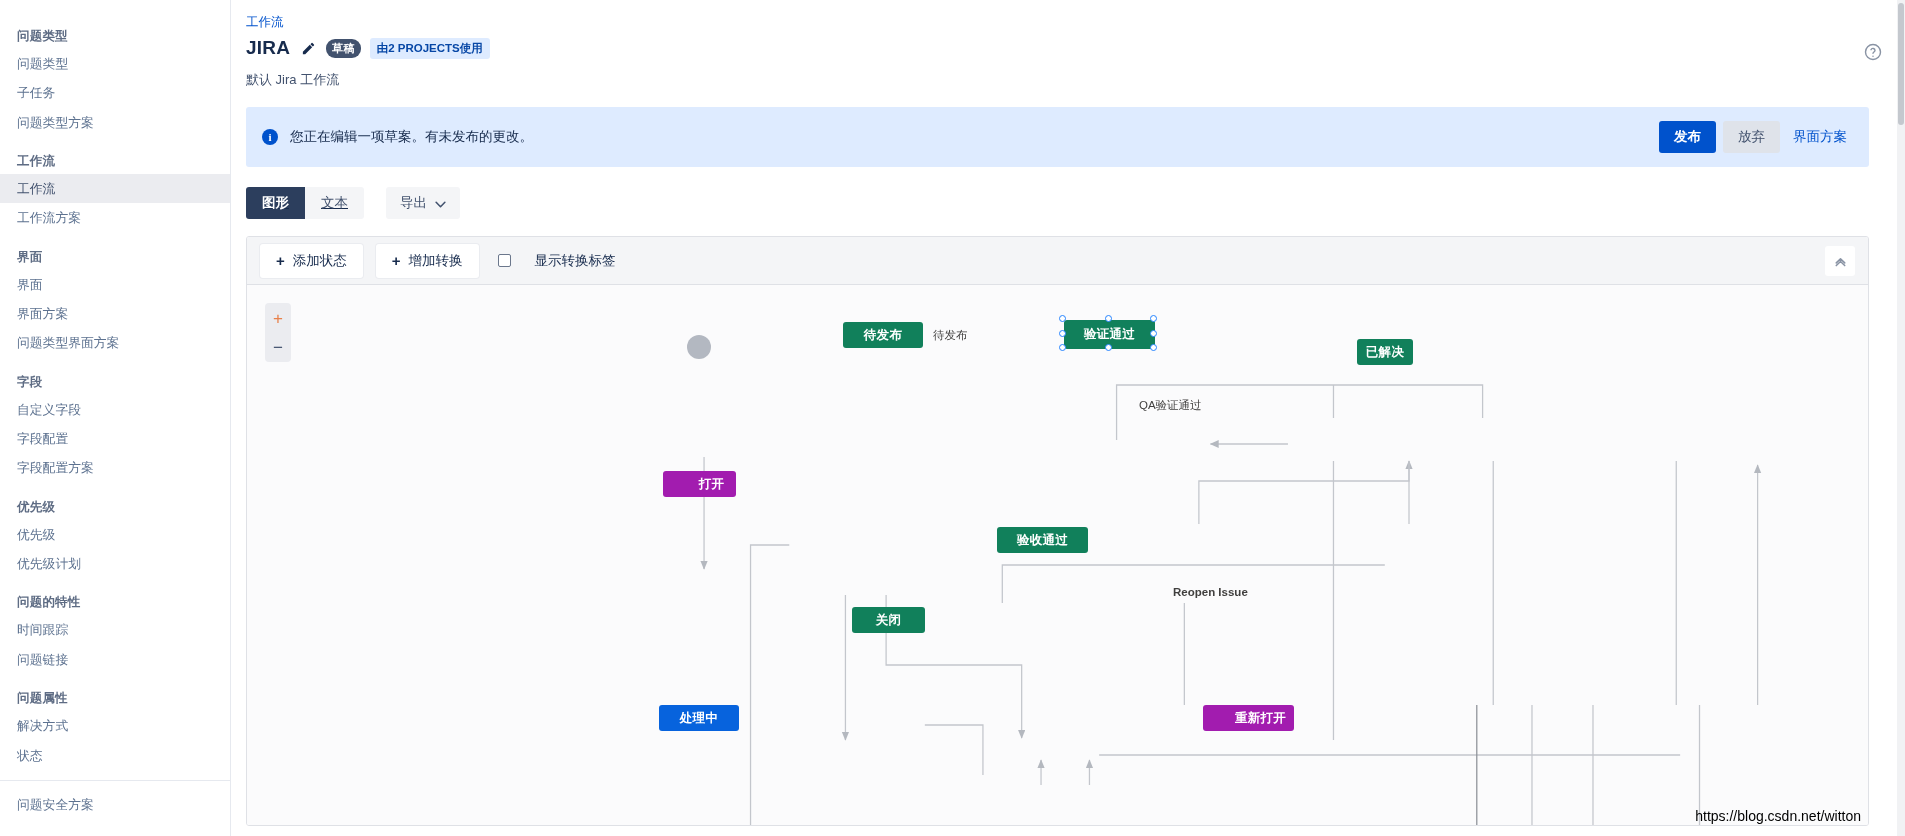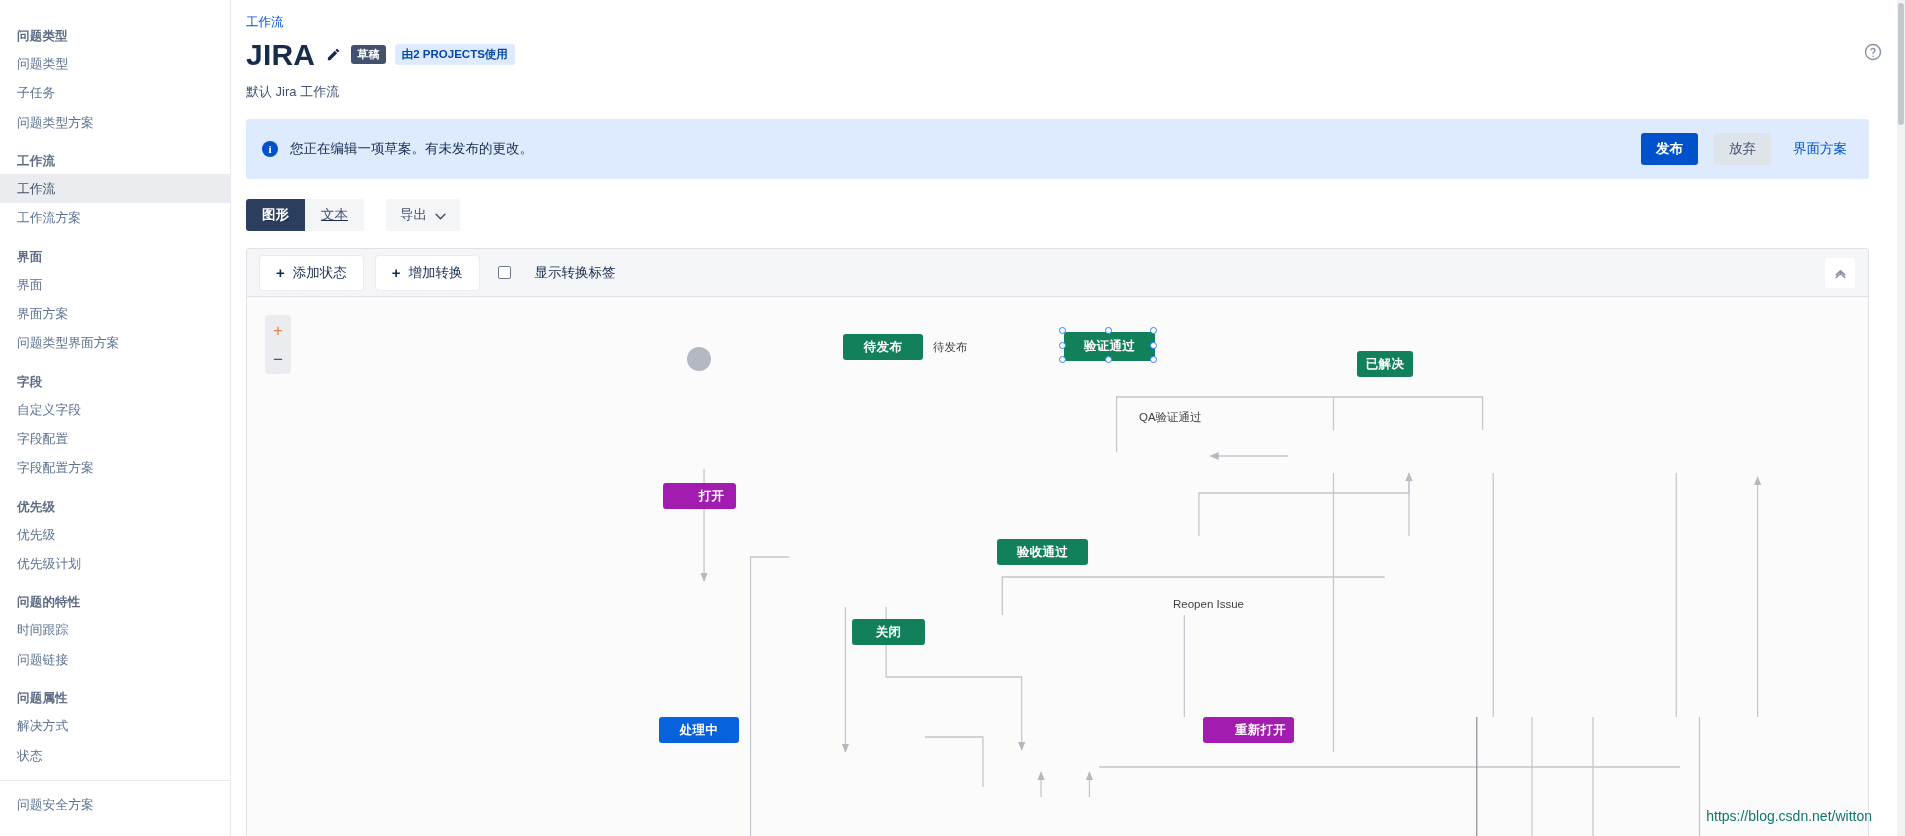--- a/index.html
+++ b/index.html
@@ -43,27 +43,27 @@
   }
   .main-inner { padding: 14px 36px 0 12px; }
 
   .breadcrumb {
     font-size: 12.5px; color: #0052CC; cursor: pointer;
     margin-bottom: 7px; padding-left: 3px;
   }
 
   .title-row { display: flex; align-items: center; gap: 9px; padding-left: 3px;}
   .page-title {
-    font-size: 30px; font-weight: 600; color: #172B4D; letter-spacing: .2px;
+    font-size: 19px; font-weight: 600; color: #172B4D; letter-spacing: .2px;
     line-height: 1.1;
   }
   .pencil-icon { width: 18px; height: 18px; display:inline-flex; align-items:center; justify-content:center; cursor:pointer; }
   .badge-draft {
     background: #42526E; color: #fff; font-size: 11px; font-weight: 700;
-    padding: 2px 6px; border-radius: 3px; letter-spacing:.3px;
+    padding: 2px 6px; border-radius: 9px; letter-spacing:.3px;
   }
   .badge-projects {
     background: #DEEBFF; color: #0747A6; font-size: 11.5px; font-weight: 600;
     padding: 3px 7px; border-radius: 3px; cursor:pointer;
   }
   .subtitle {
     font-size: 13px; color: #42526E; margin-top: 12px; padding-left: 3px;
   }
   .help-icon {
     position: absolute; right: 22px; top: 42px;
@@ -80,21 +80,21 @@
     margin-left: 3px;
   }
   .banner-left { display:flex; align-items:center; gap:12px; }
   .banner-text { font-size: 13.5px; color: #172B4D; }
   .info-icon {
     width: 16px; height:16px; border-radius:50%;
     background:#0052CC; color:#fff; font-size:11px; font-weight:700;
     display:flex; align-items:center; justify-content:center;
     font-family:"Liberation Serif", serif;
   }
-  .banner-actions { display:flex; align-items:center; gap:16px; }
+  .banner-actions { display:flex; align-items:center; gap:7px; }
   .btn-primary {
     background:#0052CC; color:#fff; font-size:13.5px; font-weight:600;
     border:none; border-radius:3px; padding:7px 15px; cursor:pointer;
   }
   .btn-subtle {
     background:#dfe3ea; color:#42526E; font-size:13.5px;
     border:none; border-radius:3px; padding:7px 15px; cursor:pointer;
   }
   .btn-link {
     background:none; border:none; color:#0052CC; font-size:13.5px;
@@ -183,22 +183,22 @@
     position:absolute; width:7px; height:7px; border-radius:50%;
     background:#fff; border:1.6px solid #2684FF; z-index:7;
   }
   .edge-label {
     position:absolute; font-size:11.5px; color:#403f3e; z-index:5;
     white-space:nowrap; background:transparent;
   }
   svg.edges { position:absolute; left:0; top:0; width:100%; height:100%; z-index:2; }
 
   .watermark {
-    position:absolute; right:33px; bottom:12px;
-    color:#0f766e; font-size:14px; z-index:9; user-select:none;
+    position:absolute; right:44px; bottom:12px;
+    color:#000000; font-size:14px; z-index:9; user-select:none;
     white-space:nowrap;
   }
   .right-scroll {
     position:absolute; right:0; top:0; width:8px; height:836px;
     background:#f1f2f4; z-index:20;
   }
   .right-scroll .thumb {
     position:absolute; left:1px; top:3px; width:6px; height:122px;
     background:#c4c8ce; border-radius:3px;
   }
@@ -403,21 +403,21 @@
               <div class="node green" style="left: 1110px; top: 54px; width: 56px; height: 26px;">已解决</div>
               <div class="node slate" style="left: 416px; top: 186px; width: 73px; height: 26px;">打开</div>
               <div class="node green" style="left: 750px; top: 242px; width: 91px; height: 26px;">验收通过</div>
               <div class="node green" style="left: 605px; top: 322px; width: 73px; height: 26px;">关闭</div>
               <div class="node blue" style="left: 412px; top: 420px; width: 80px; height: 26px;">处理中</div>
               <div class="node slate" style="left: 956px; top: 420px; width: 91px; height: 26px;">重新打开</div>
             </div>
           <div id="labels-root">
               <div class="edge-label" style="left: 686px; top: 43px;">待发布</div>
               <div class="edge-label" style="left: 892px; top: 113px;">QA验证通过</div>
-              <div class="edge-label" style="left: 926px; top: 301px;">Reopen Issue</div>
+              <div class="edge-label" style="left: 926px; top: 301px; font-weight: bold;">Reopen Issue</div>
             </div>
         </div>
       </div>
 
     </div>
     <div class="watermark">https://blog.csdn.net/witton</div>
   </div>
 
   <div class="right-scroll">
     <div class="thumb"></div>

